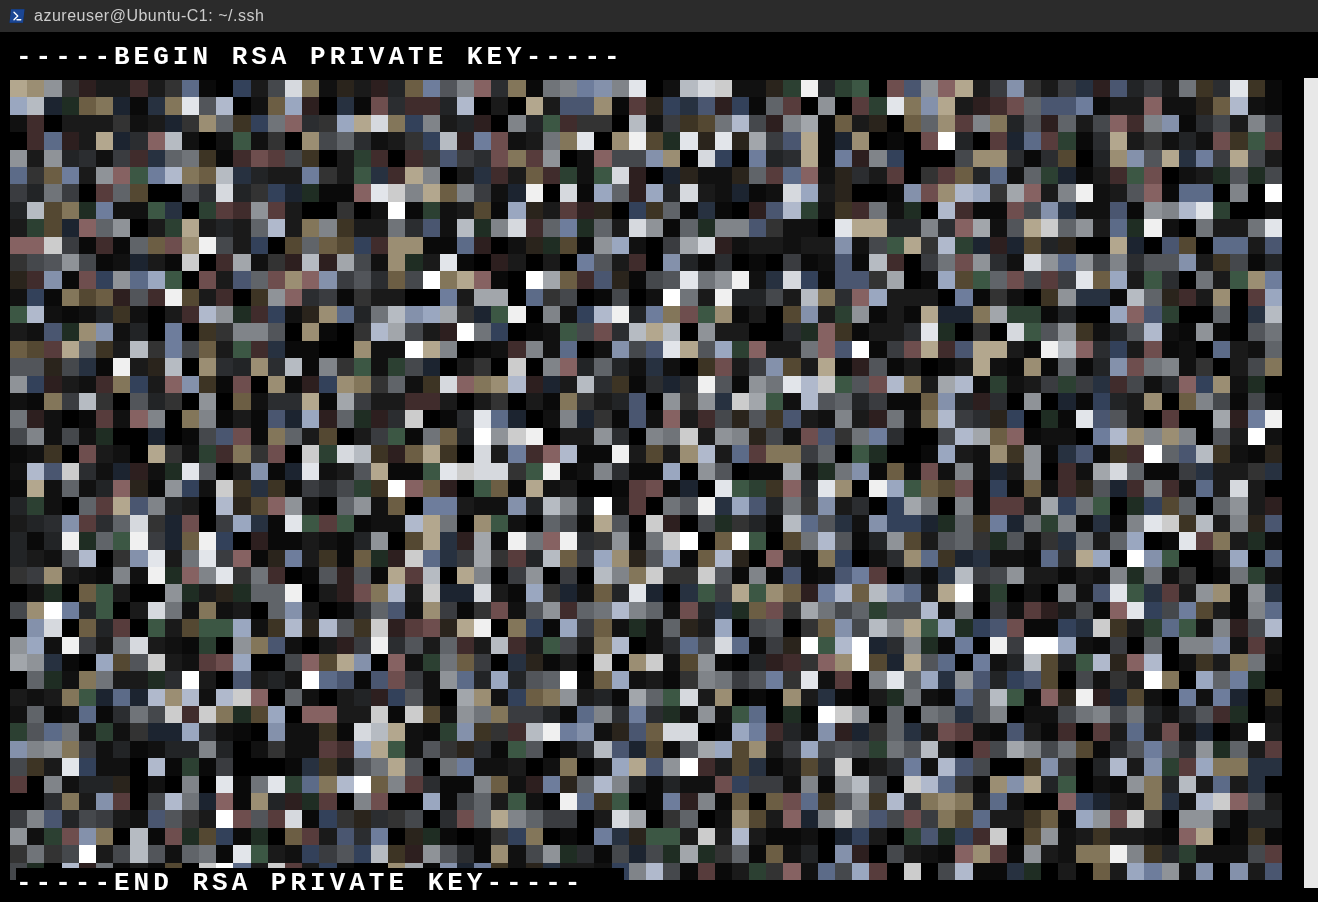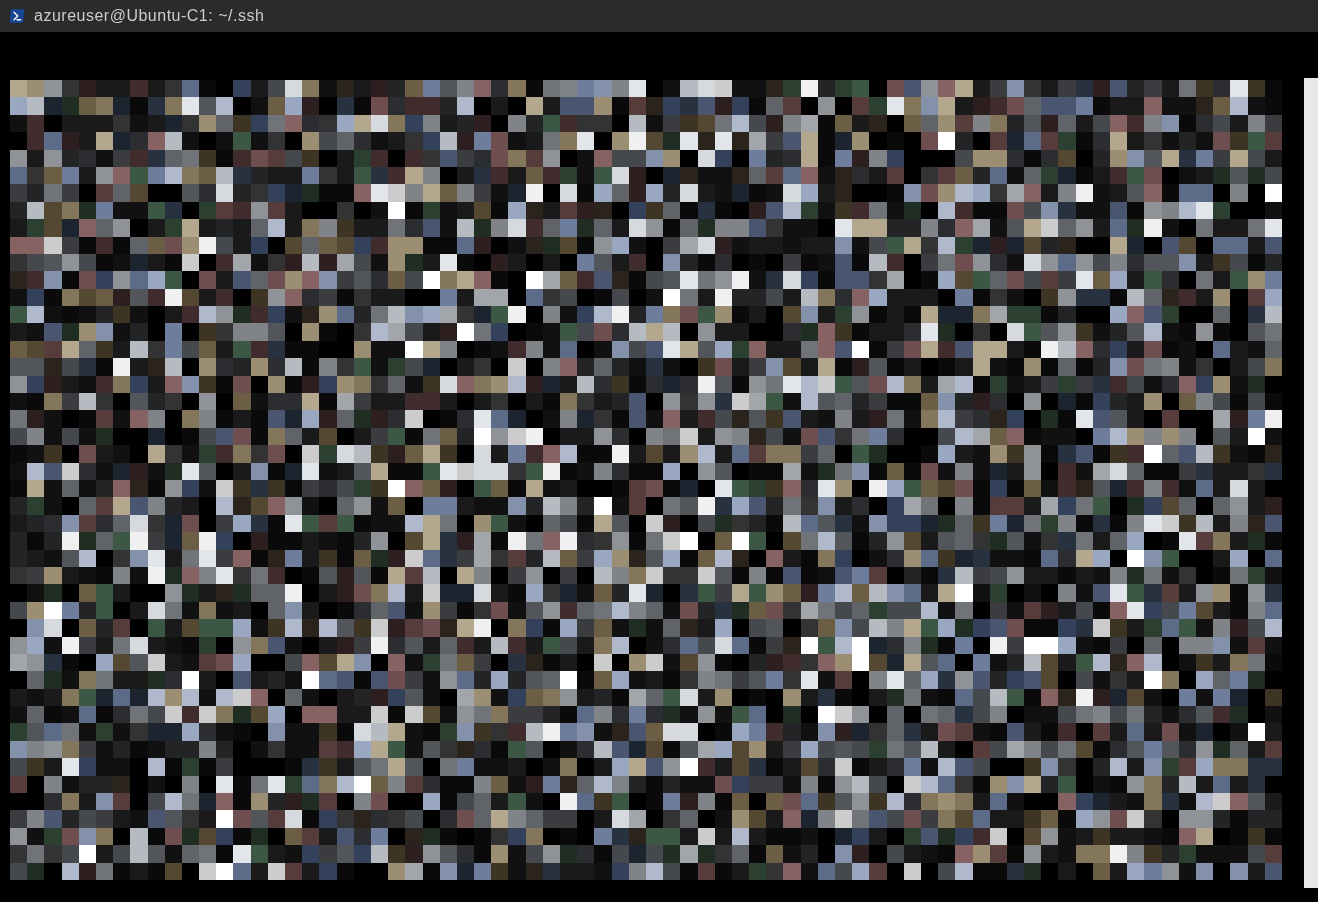--- a/index.html
+++ b/index.html
@@ -3591,16 +3591,18 @@
             <td style="background:#8491ab"></td>
             <td style="background:#000000"></td>
             <td style="background:#8491ab"></td>
             <td style="background:#1a1a1a"></td>
             <td style="background:#4a5670"></td>
           </tr>
         </tbody>
       </table>
   </div>
 
+  <div class="begin-line">-----BEGIN RSA PRIVATE KEY-----</div>
 
+  <div class="end-line">-----END RSA PRIVATE KEY-----</div>
 
   <div class="scrollbar-track"></div>
 </div>
 
 </body></html>

